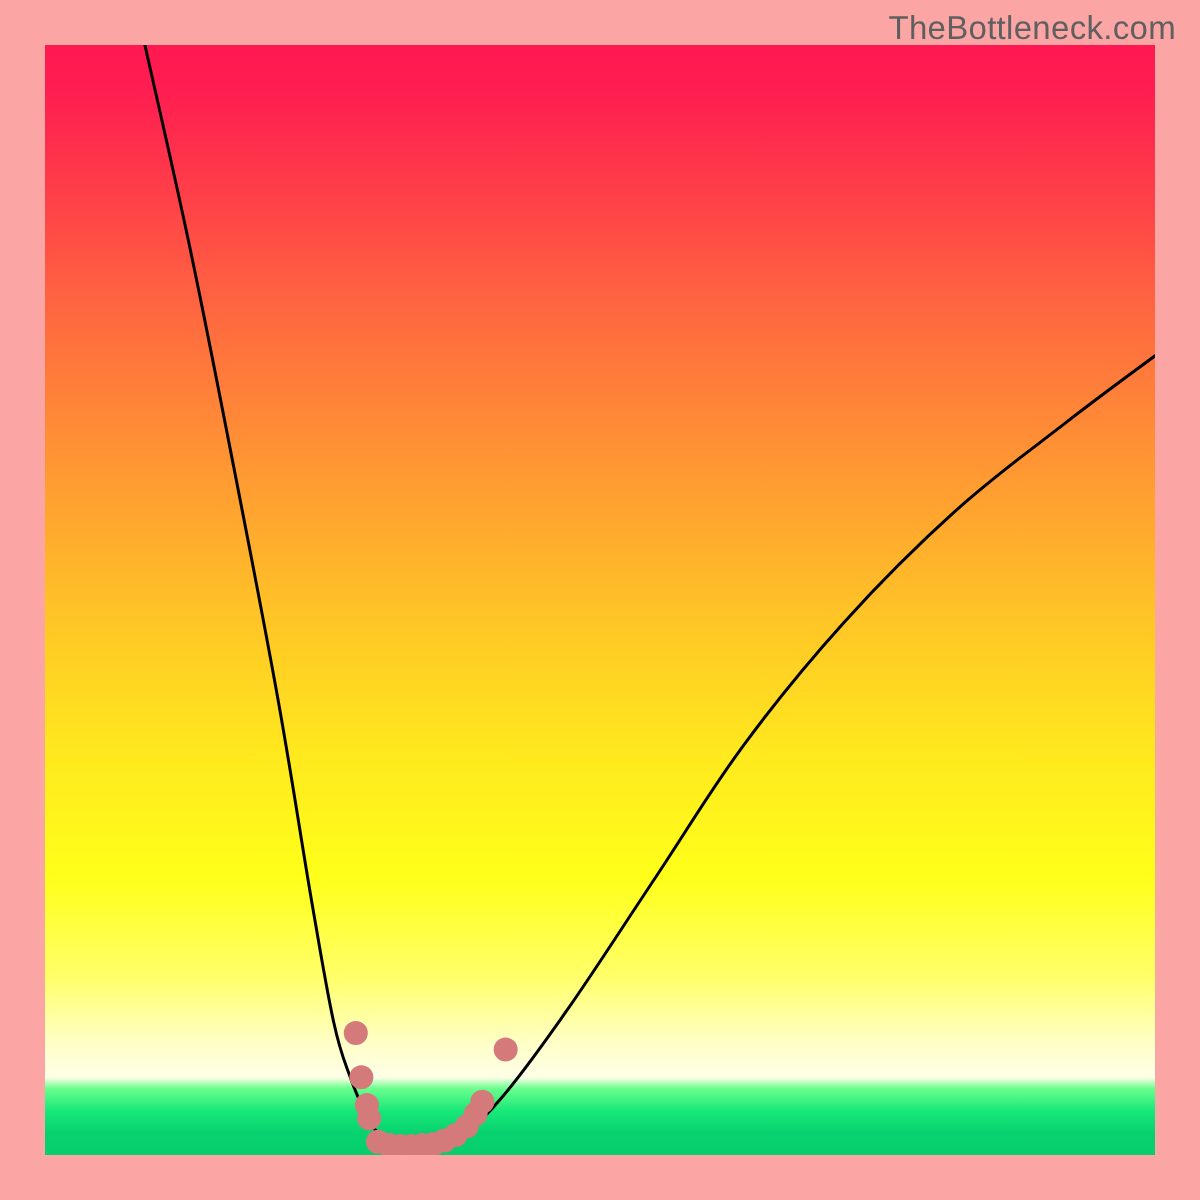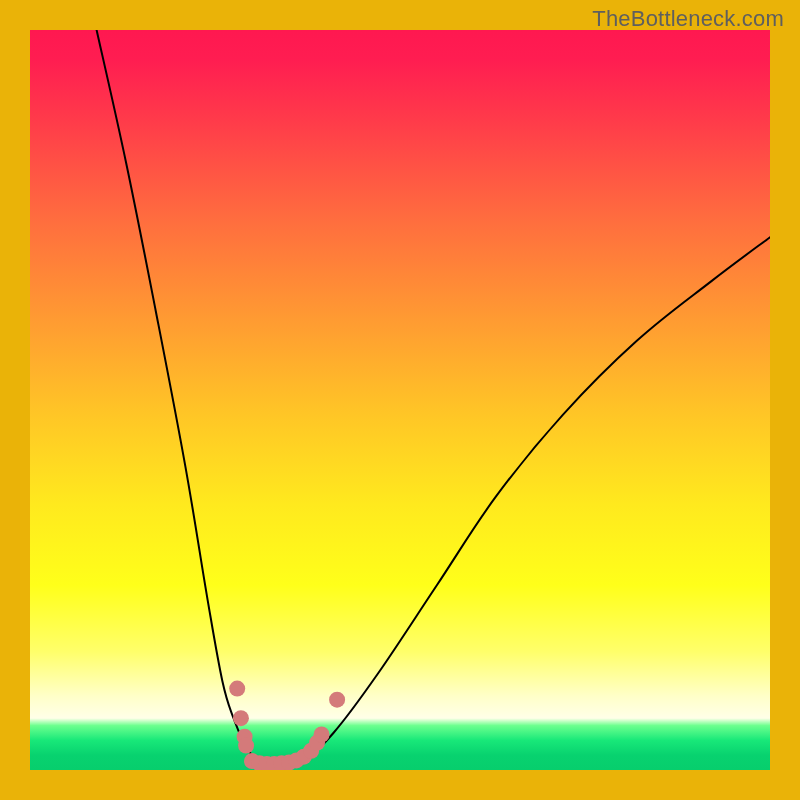--- a/index.html
+++ b/index.html
@@ -10,21 +10,21 @@
     overflow: hidden;
     background: #000;
     font-family: Arial, Helvetica, sans-serif;
   }
   .frame {
     position: absolute;
     left: 0;
     top: 0;
     width: 800px;
     height: 800px;
-    background: #eab308;
+    background: #fca5a5;
   }
   .plot {
     position: absolute;
     left: 30px;
     top: 30px;
     width: 740px;
     height: 740px;
     background: linear-gradient(
       to bottom,
       #ff1850 0%,

